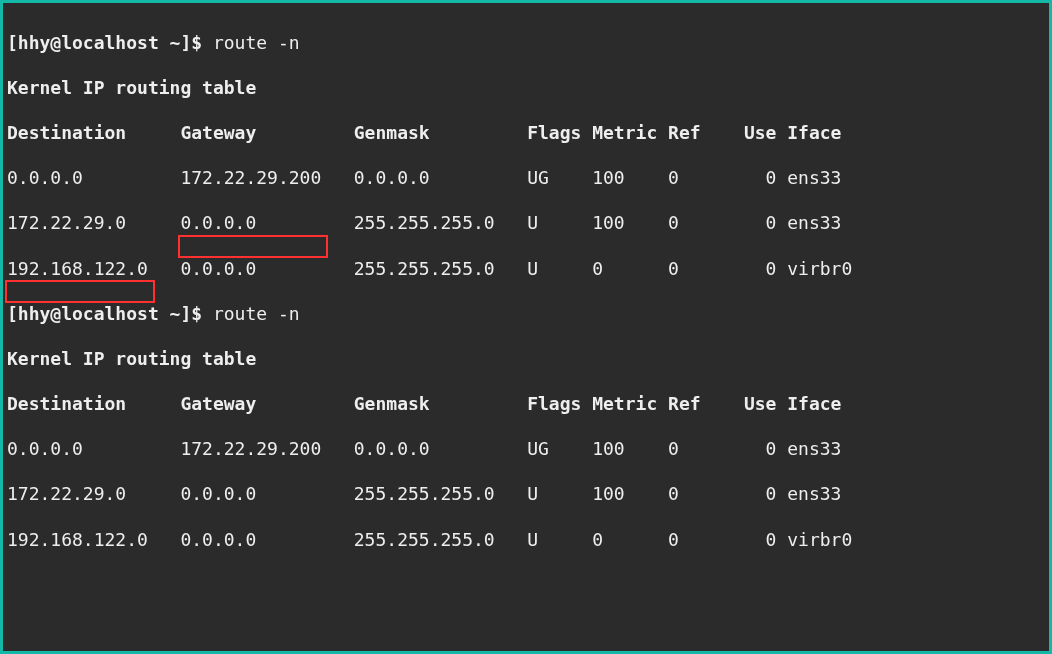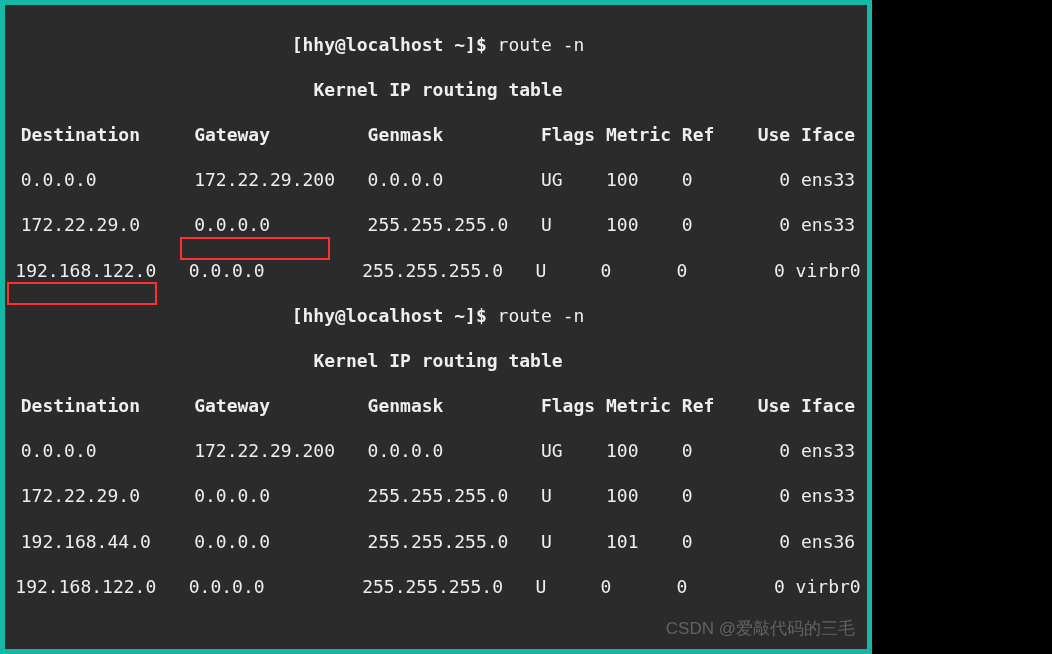--- a/index.html
+++ b/index.html
@@ -1,30 +1,29 @@
 <!DOCTYPE html>
 <html><head>
 <meta charset="utf-8">
 <style>
   html,body{margin:0;padding:0;background:#000;}
   .terminal{
-    width:872px;height:654px;
+    width:1052px;height:654px;
     background:#2b2b2b;
     font-family:"DejaVu Sans Mono","Liberation Mono",monospace;
     font-size:18px;
     line-height:22.6px;
     color:#eeeeee;
     position:relative;
     box-sizing:border-box;
-    border:5px solid #14b8a6;
+    border:3px solid #14b8a6;
     white-space:pre;
     overflow:hidden;
     padding-top:6px;
     padding-left:4px;
-    text-align:center;
   }
   .bold{font-weight:bold;}
   .hlbox{
     position:absolute;
     border:2px solid #ff3030;
     box-sizing:border-box;
     pointer-events:none;
     z-index:5;
   }
   .watermark{
@@ -44,20 +43,18 @@
 <span class="line bold">Kernel IP routing table</span>
 <span class="line bold" id="hdr1">Destination     Gateway         Genmask         Flags Metric Ref    Use Iface</span>
 <span class="line" id="t1r0">0.0.0.0         172.22.29.200   0.0.0.0         UG    100    0        0 ens33</span>
 <span class="line" id="t1r1">172.22.29.0     0.0.0.0         255.255.255.0   U     100    0        0 ens33</span>
 <span class="line" id="t1r2">192.168.122.0   0.0.0.0         255.255.255.0   U     0      0        0 virbr0</span>
 <span class="line"><span class="bold">[hhy@localhost </span><span class="bold">~</span><span class="bold">]$ </span><span>route -n</span></span>
 <span class="line bold">Kernel IP routing table</span>
 <span class="line bold" id="hdr2">Destination     Gateway         Genmask         Flags Metric Ref    Use Iface</span>
 <span class="line" id="t2r0">0.0.0.0         172.22.29.200   0.0.0.0         UG    100    0        0 ens33</span>
 <span class="line" id="t2r2">172.22.29.0     0.0.0.0         255.255.255.0   U     100    0        0 ens33</span>
-<span class="line" id="t2r3">192.168.44.0    0.0.0.0         255.255.255.0   U     101    0        0 ens36</span>
 <span class="line" id="t2r4">192.168.122.0   0.0.0.0         255.255.255.0   U     0      0        0 virbr0</span>
 
 
 <div class="hlbox" id="hl1" style="left: 175.4px; top: 232px; width: 150.05px; height: 22.6px;"></div>
 <div class="hlbox" id="hl2" style="left: 2px; top: 277.2px; width: 150.05px; height: 22.6px;"></div>
-<div class="watermark">CSDN @爱敲代码的三毛</div>
 </div>
 
 </body></html>

